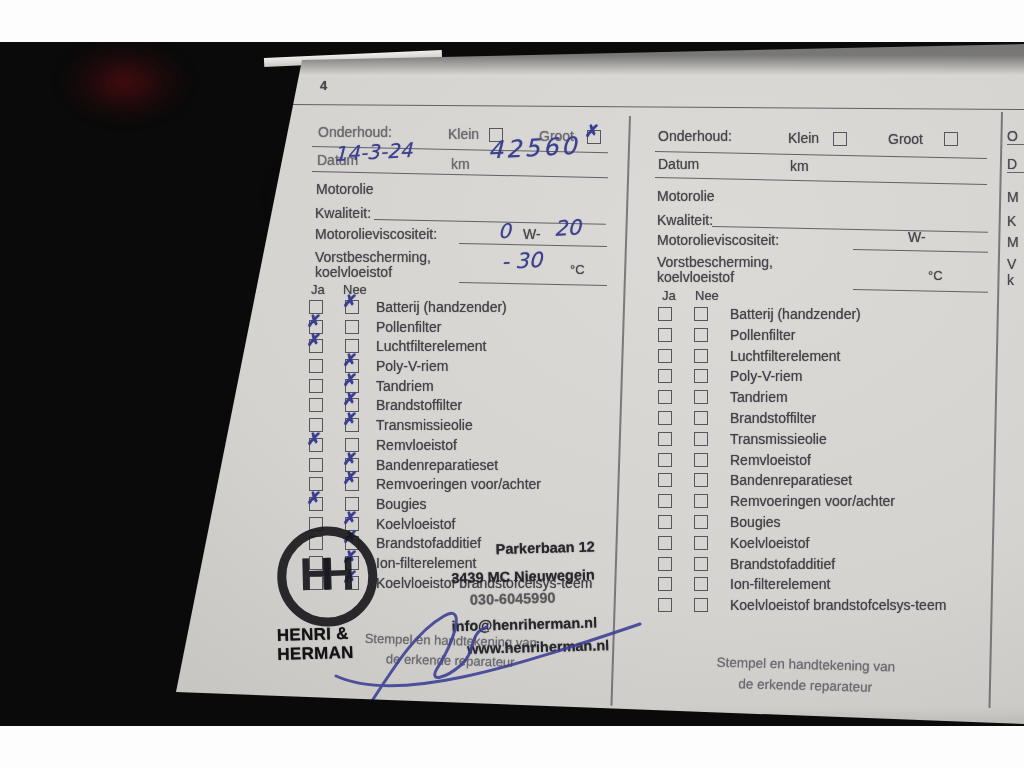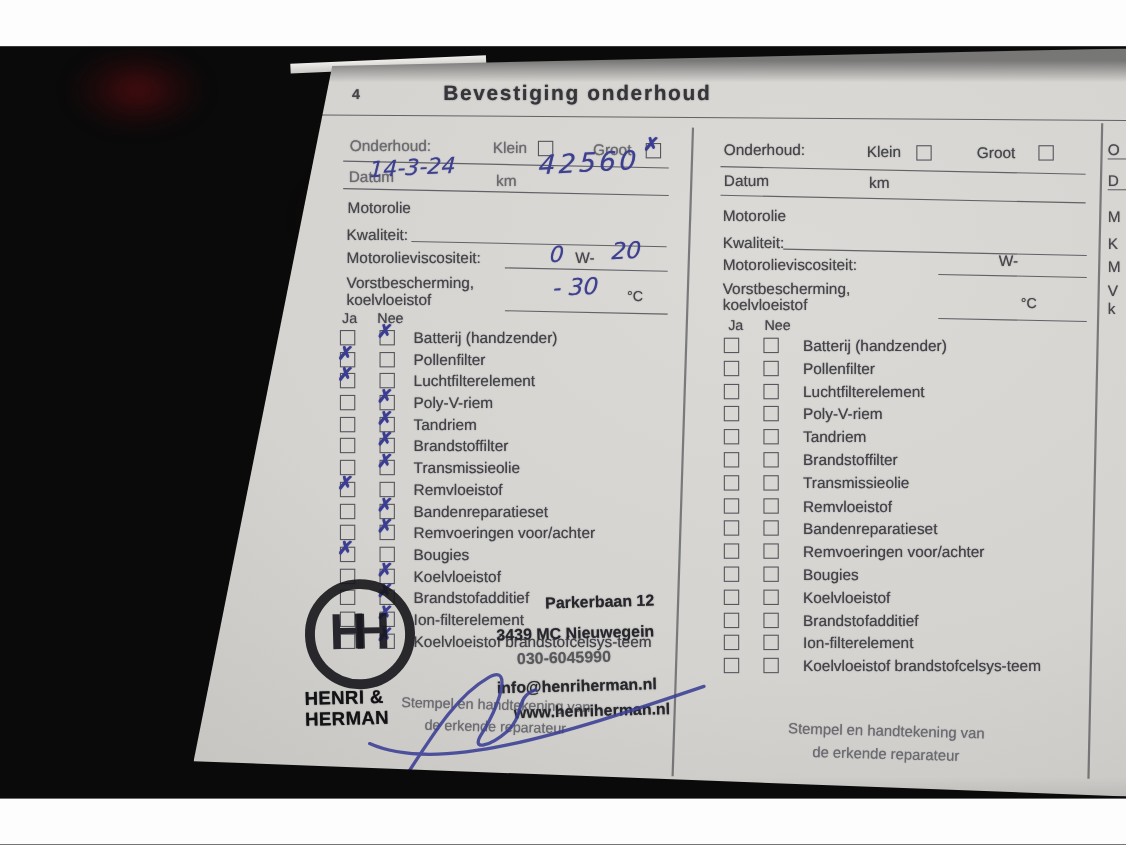--- a/index.html
+++ b/index.html
@@ -78,21 +78,20 @@
   <div id="photo">
     <div class="blotch" style="left:60px;top:0;width:130px;height:80px;
          background:radial-gradient(closest-side,rgba(120,14,20,.55),rgba(80,8,12,.25) 60%,transparent)"></div>
     <div class="blotch" style="left:235px;top:70px;width:250px;height:170px;
          background:radial-gradient(closest-side,rgba(95,10,16,.38),transparent 75%)"></div>
     <div id="sliver"></div>
 
     <div id="paper">
 
       <div class="lbl" style="left:320px;top:78px;font-weight:bold;font-size:13px">4</div>
-      <div class="title" style="left:403px;top:75px">Bevestiging onderhoud</div>
       <div class="line" style="left:292px;top:104px;width:732px;transform:rotate(.4deg)"></div>
 
       <div class="vline" style="left:629px;top:116px;height:590px;transform:rotate(1.8deg)"></div>
       <div class="vline" style="left:1001px;top:112px;height:596px;transform:rotate(1.2deg)"></div>
 
       <div class="lbl faded" style="left:318px;top:124px">Onderhoud:</div>
       <div class="lbl faded" style="left:448px;top:126px">Klein</div>
       <span class="cbx" style="left:489px;top:128px"></span>
       <div class="lbl faded" style="left:539px;top:128px">Groot</div>
       <span class="cbx" style="left:587px;top:130px">

